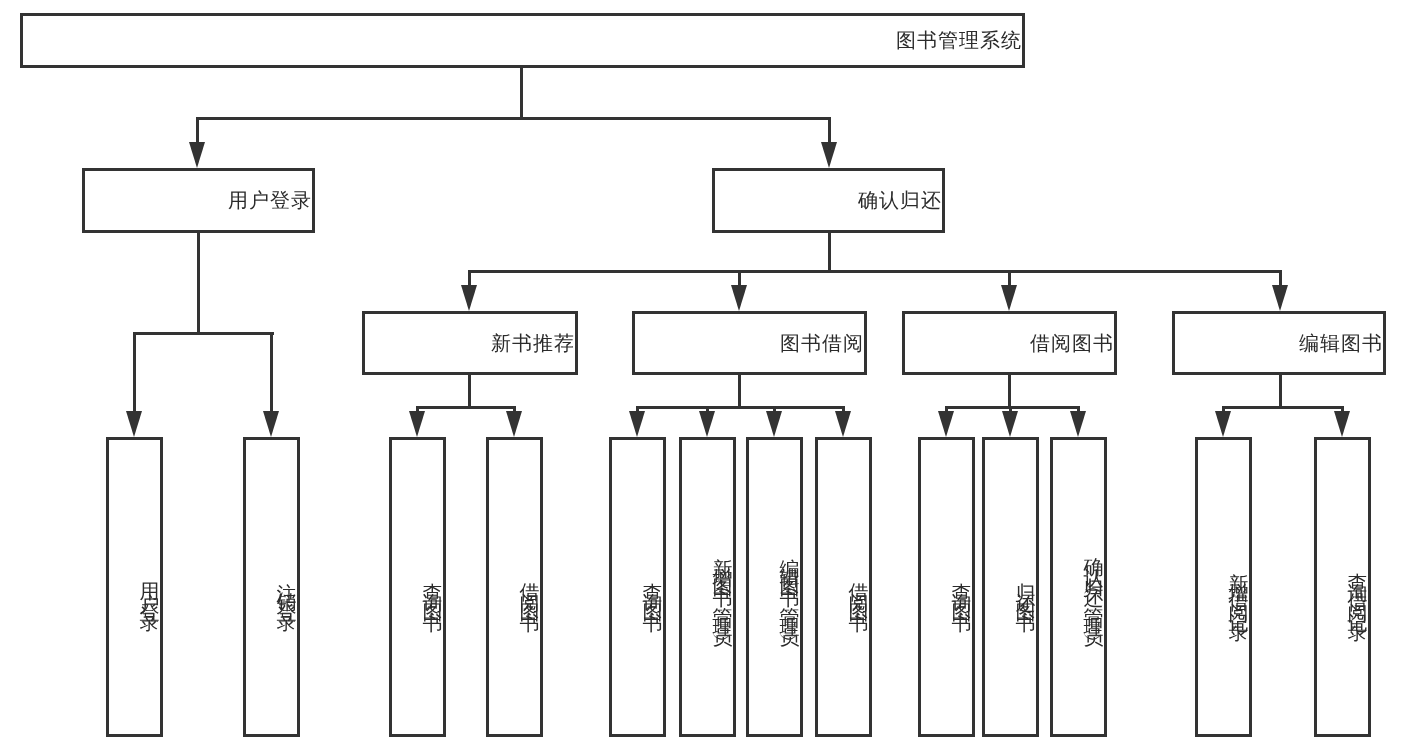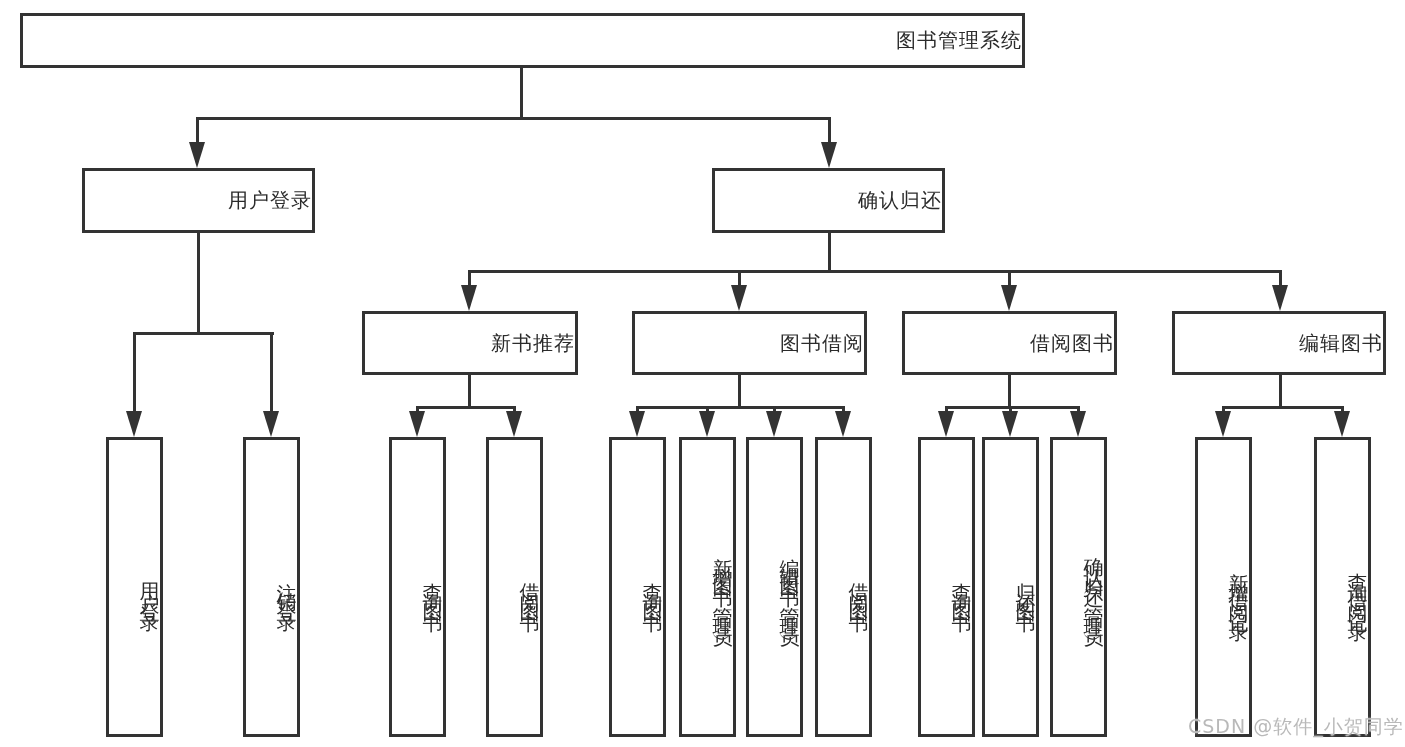--- a/index.html
+++ b/index.html
@@ -176,15 +176,14 @@
   <div class="node leaf" id="lf-11">
     <span class="label-v">确认归还（管理员）</span>
   </div>
   <div class="node leaf" id="lf-12">
     <span class="label-v">新增借阅记录</span>
   </div>
   <div class="node leaf" id="lf-13">
     <span class="label-v">查询借阅记录</span>
   </div>
 
-  <div id="watermark">CSDN @软件_小贺同学</div>
 
 </div>
 
 </body></html>

